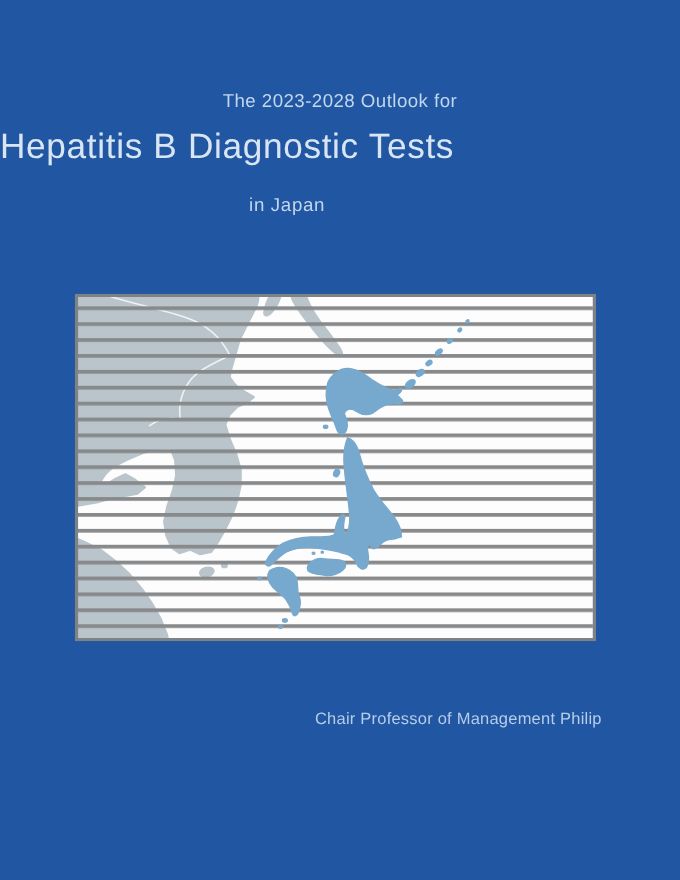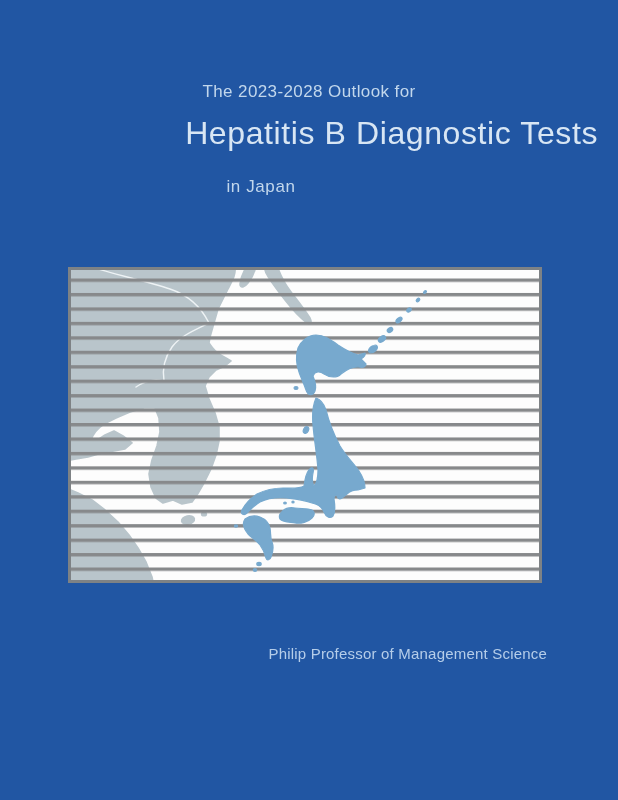--- a/index.html
+++ b/index.html
@@ -11,21 +11,21 @@
     width:618px;height:800px;position:relative;overflow:hidden;
     background:var(--bg);
     font-family:"Liberation Sans","DejaVu Sans",sans-serif;
     -webkit-font-smoothing:antialiased;
   }
   .series-line{
     position:absolute;top:82px;left:0;width:618px;text-align:center;
     font-size:17px;letter-spacing:0.4px;color:var(--subtitle-color);
   }
   .main-title{
-    position:absolute;top:115px;left:0;width:598px;text-align:right;
+    position:absolute;top:115px;left:0;width:598px;text-align:left;
     font-size:32px;font-weight:400;letter-spacing:0.6px;color:var(--title-color);
   }
   .region-line{
     position:absolute;top:177px;left:0;width:522px;text-align:center;
     font-size:17px;letter-spacing:0.6px;color:var(--subtitle-color);
   }
   .map-wrap{
     position:absolute;left:68px;top:267px;width:474px;height:316px;
   }
   .map-wrap svg{display:block;}
@@ -131,14 +131,14 @@
         <ellipse class="japan-land" cx="187" cy="303" rx="1.7" ry="1.3"></ellipse>
         <ellipse class="japan-land" cx="168" cy="259" rx="1.6" ry="1.2"></ellipse>
       </g>
     </g>
 
     <rect class="map-frame" x="1.5" y="1.5" width="471" height="313"></rect>
   </svg>
 </div>
 
 <div class="author-block">
-  <div>Philip Professor of Management Science</div>
+  <div>Chair Professor of Management Philip</div>
 </div>
 
 </body></html>

